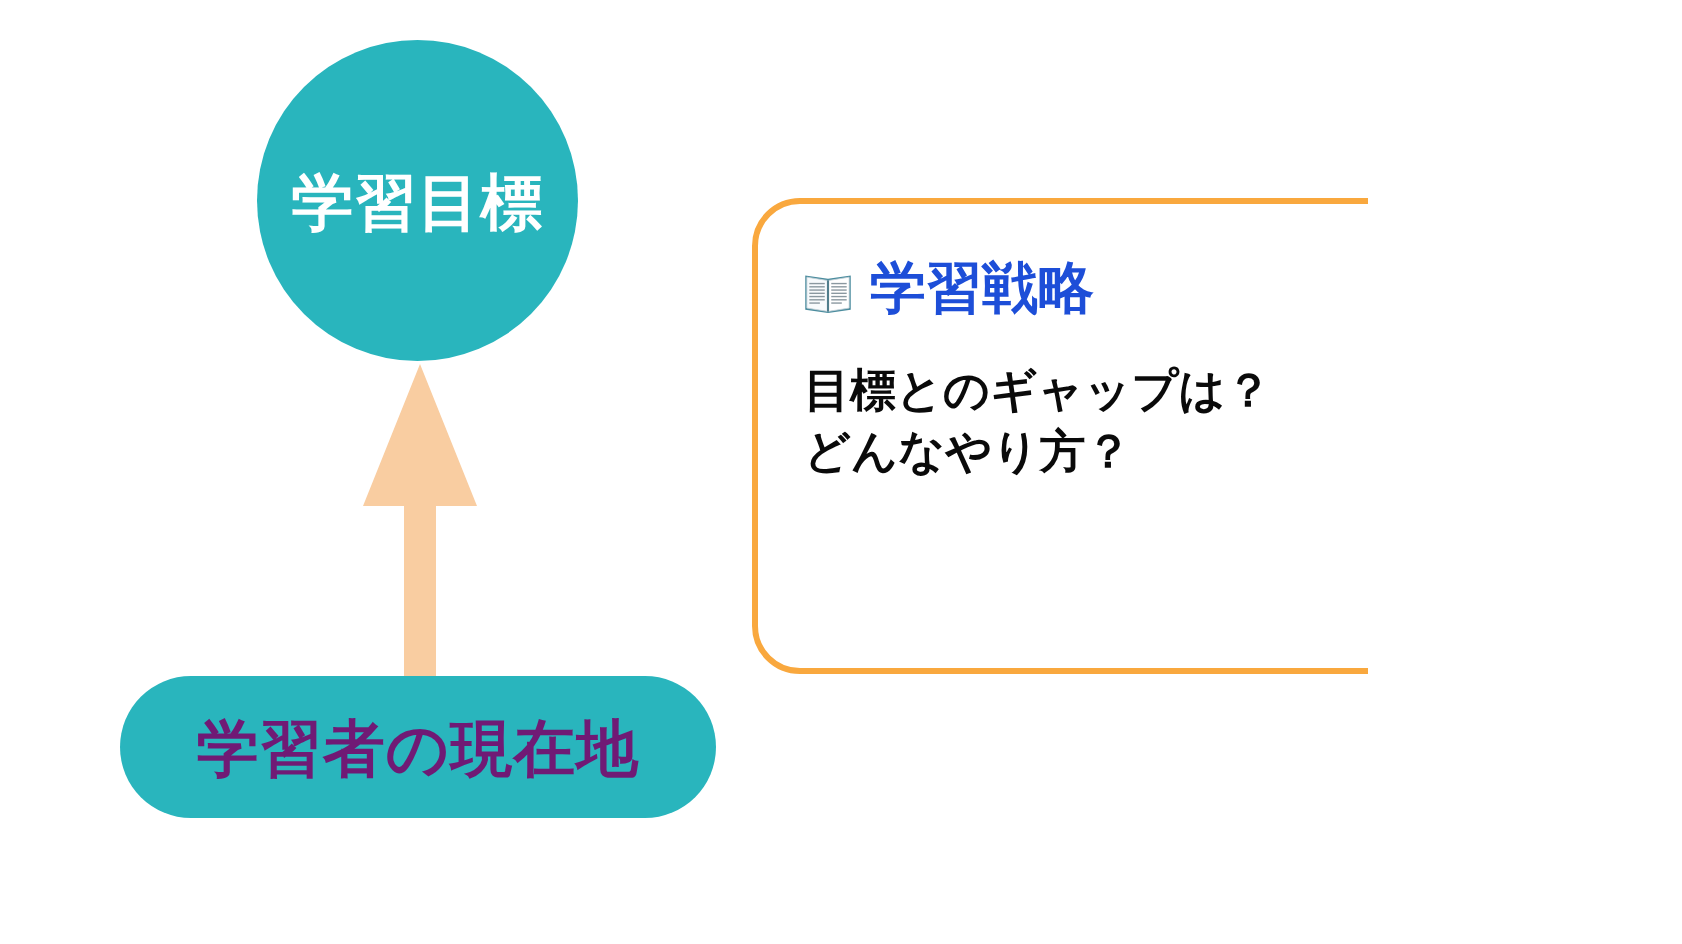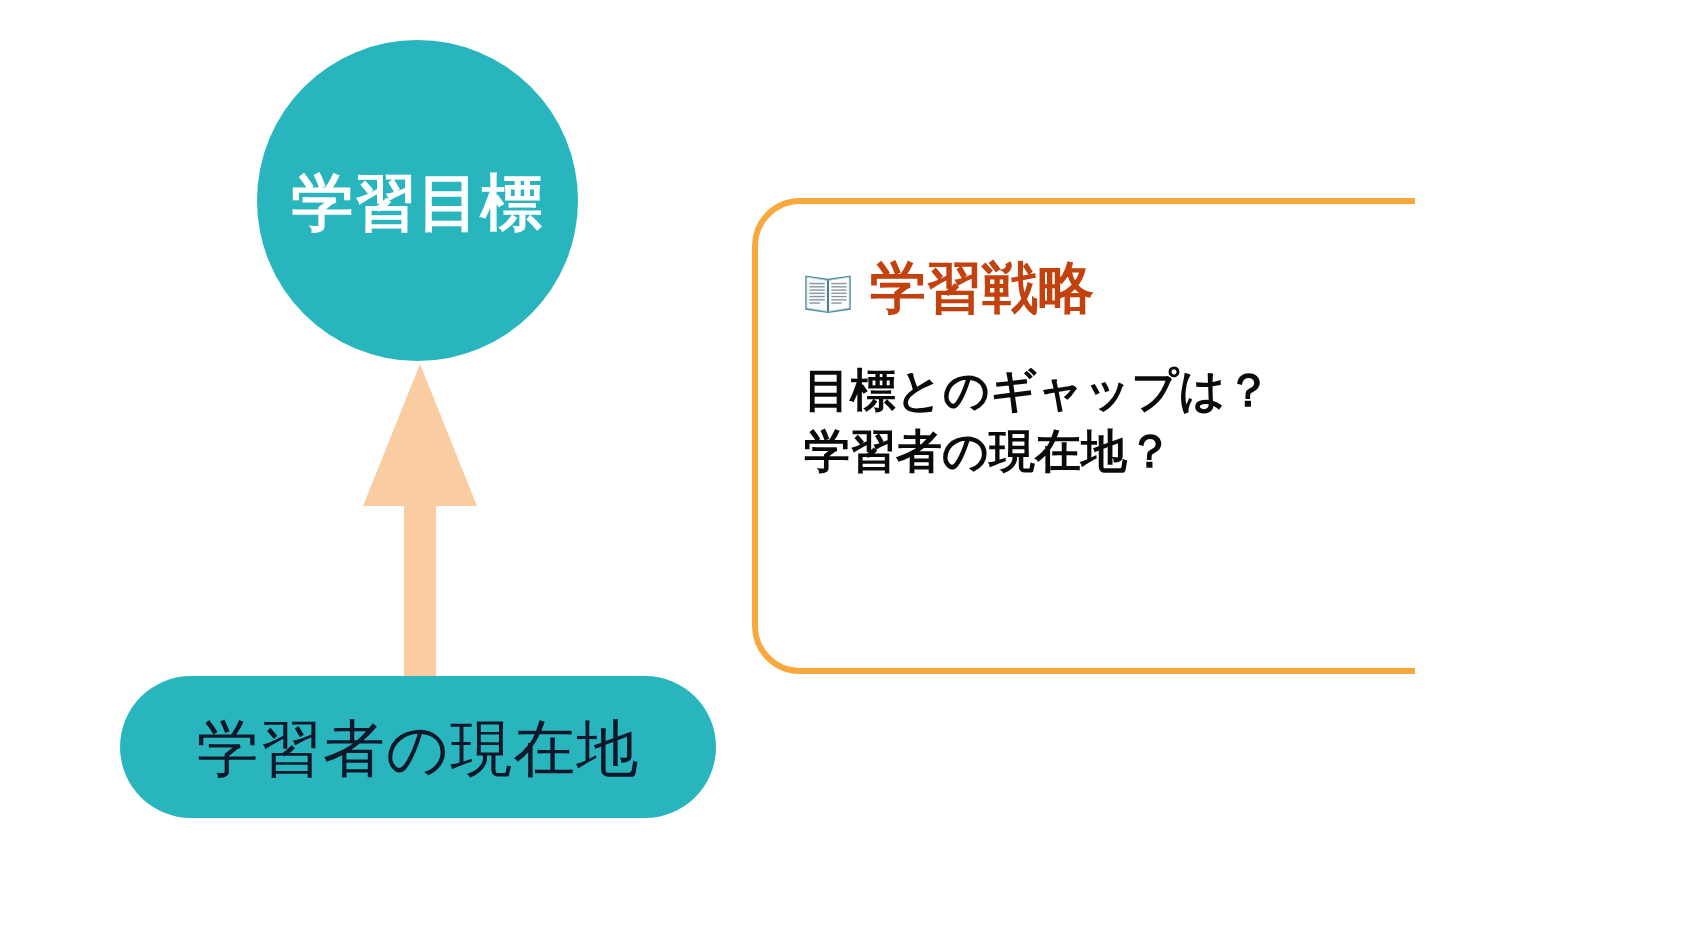--- a/index.html
+++ b/index.html
@@ -9,21 +9,20 @@
   }
   body {
     font-family: "DejaVu Sans", "Liberation Sans", sans-serif;
   }
   #stage {
     position: relative;
     width: 1368px;
     height: 944px;
     background: #ffffff;
     overflow: hidden;
-    padding-left: 47px;
   }
 
   
   .goal-circle {
     position: absolute;
     left: 257px;
     top: 40px;
     width: 321px;
     height: 321px;
     border-radius: 50%;
@@ -59,23 +58,23 @@
     top: 676px;
     width: 596px;
     height: 142px;
     border-radius: 71px;
     background: #29B5BD;
     display: flex;
     align-items: center;
     justify-content: center;
   }
   .current-pill-label {
-    color: #0f172a;
+    color: #701a75;
     font-size: 62px;
-    font-weight: normal;
+    font-weight: bold;
     letter-spacing: 1px;
     line-height: 1;
     white-space: nowrap;
     transform: translateY(2px);
   }
 
   
   .strategy-card {
     position: absolute;
     left: 752px;
@@ -95,21 +94,21 @@
     margin: 0 0 44px 0;
   }
   .book-icon {
     flex: 0 0 auto;
     width: 52px;
     height: 52px;
     display: block;
     transform: translateY(3px);
   }
   .strategy-heading-text {
-    color: #c2410c;
+    color: #1d4ed8;
     font-size: 56px;
     font-weight: bold;
     line-height: 1;
     white-space: nowrap;
     letter-spacing: 0px;
   }
   .strategy-lines {
     margin: 2px;
     padding: 0;
     list-style: none;
@@ -171,18 +170,18 @@
           <rect x="36" y="46" width="13" height="1.7"></rect>
         </g>
 
         <path d="M31 19 L33 19 L33 57 L31 57 Z" fill="#3E6F7E"></path>
       </svg>
       <span class="strategy-heading-text">学習戦略</span>
     </div>
 
     <ul class="strategy-lines">
       <li class="strategy-line">目標とのギャップは？</li>
-      <li class="strategy-line">学習者の現在地？</li>
+      <li class="strategy-line">どんなやり方？</li>
     </ul>
 
   </div>
 
 </div>
 
 </body></html>

